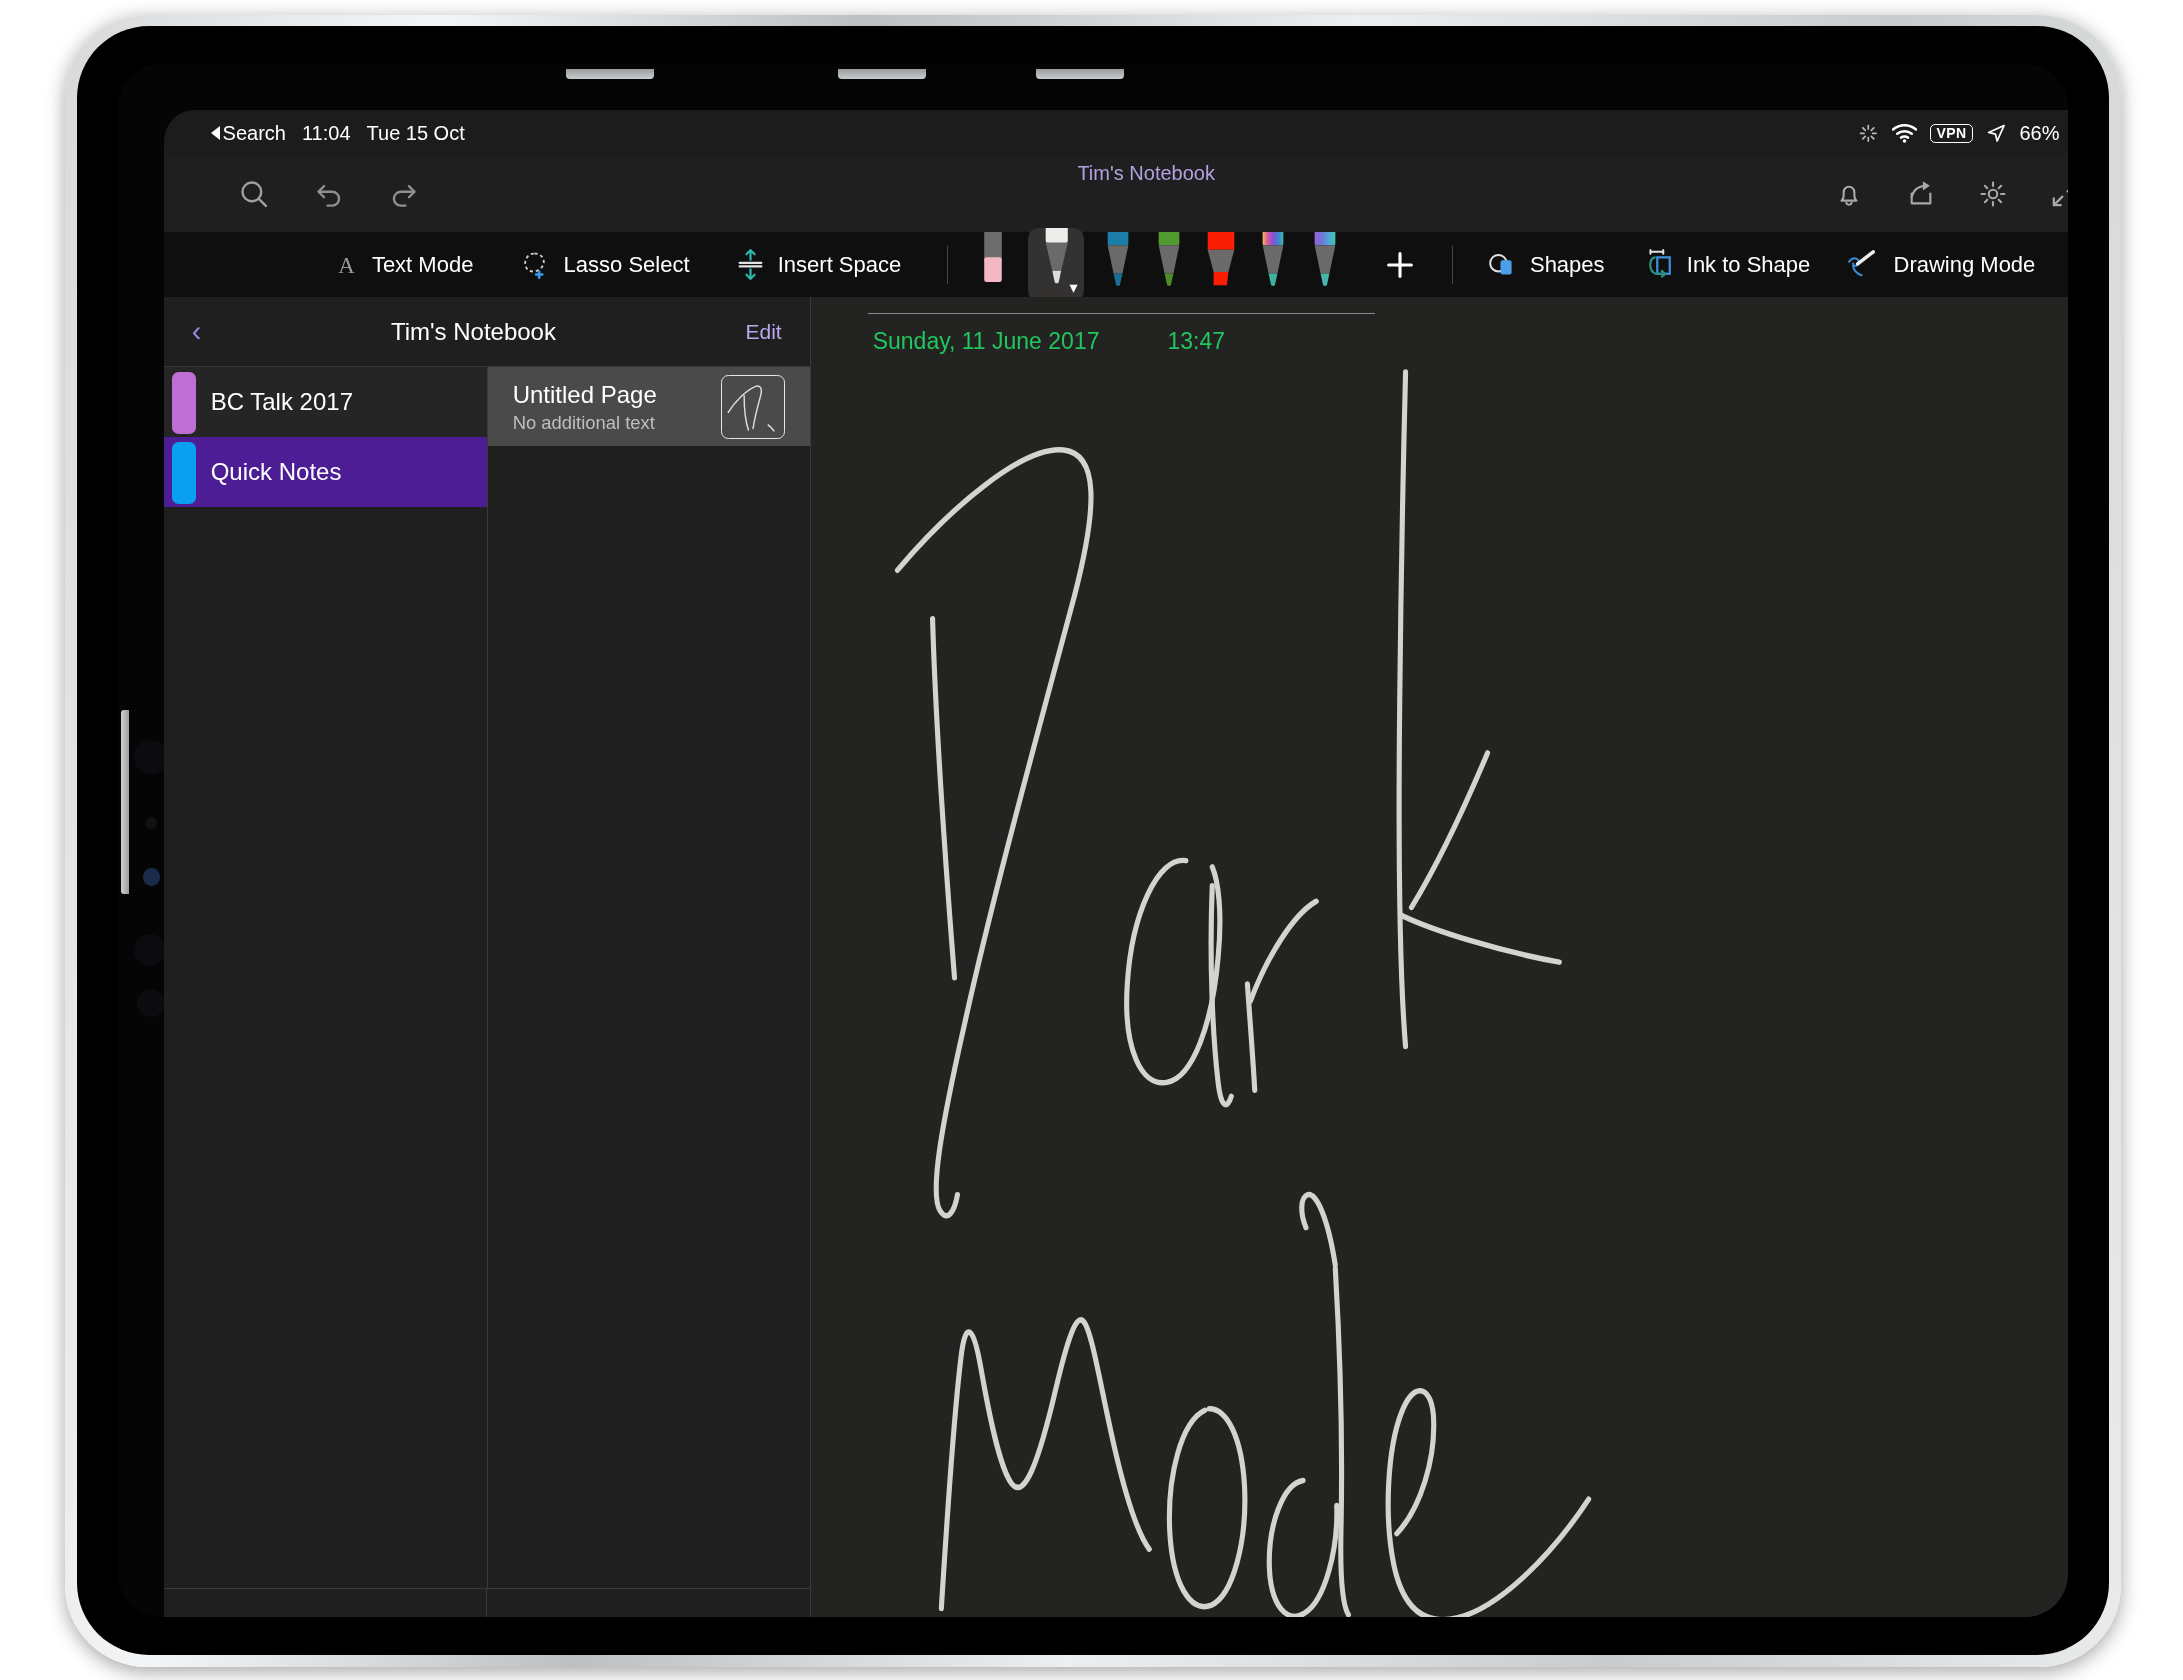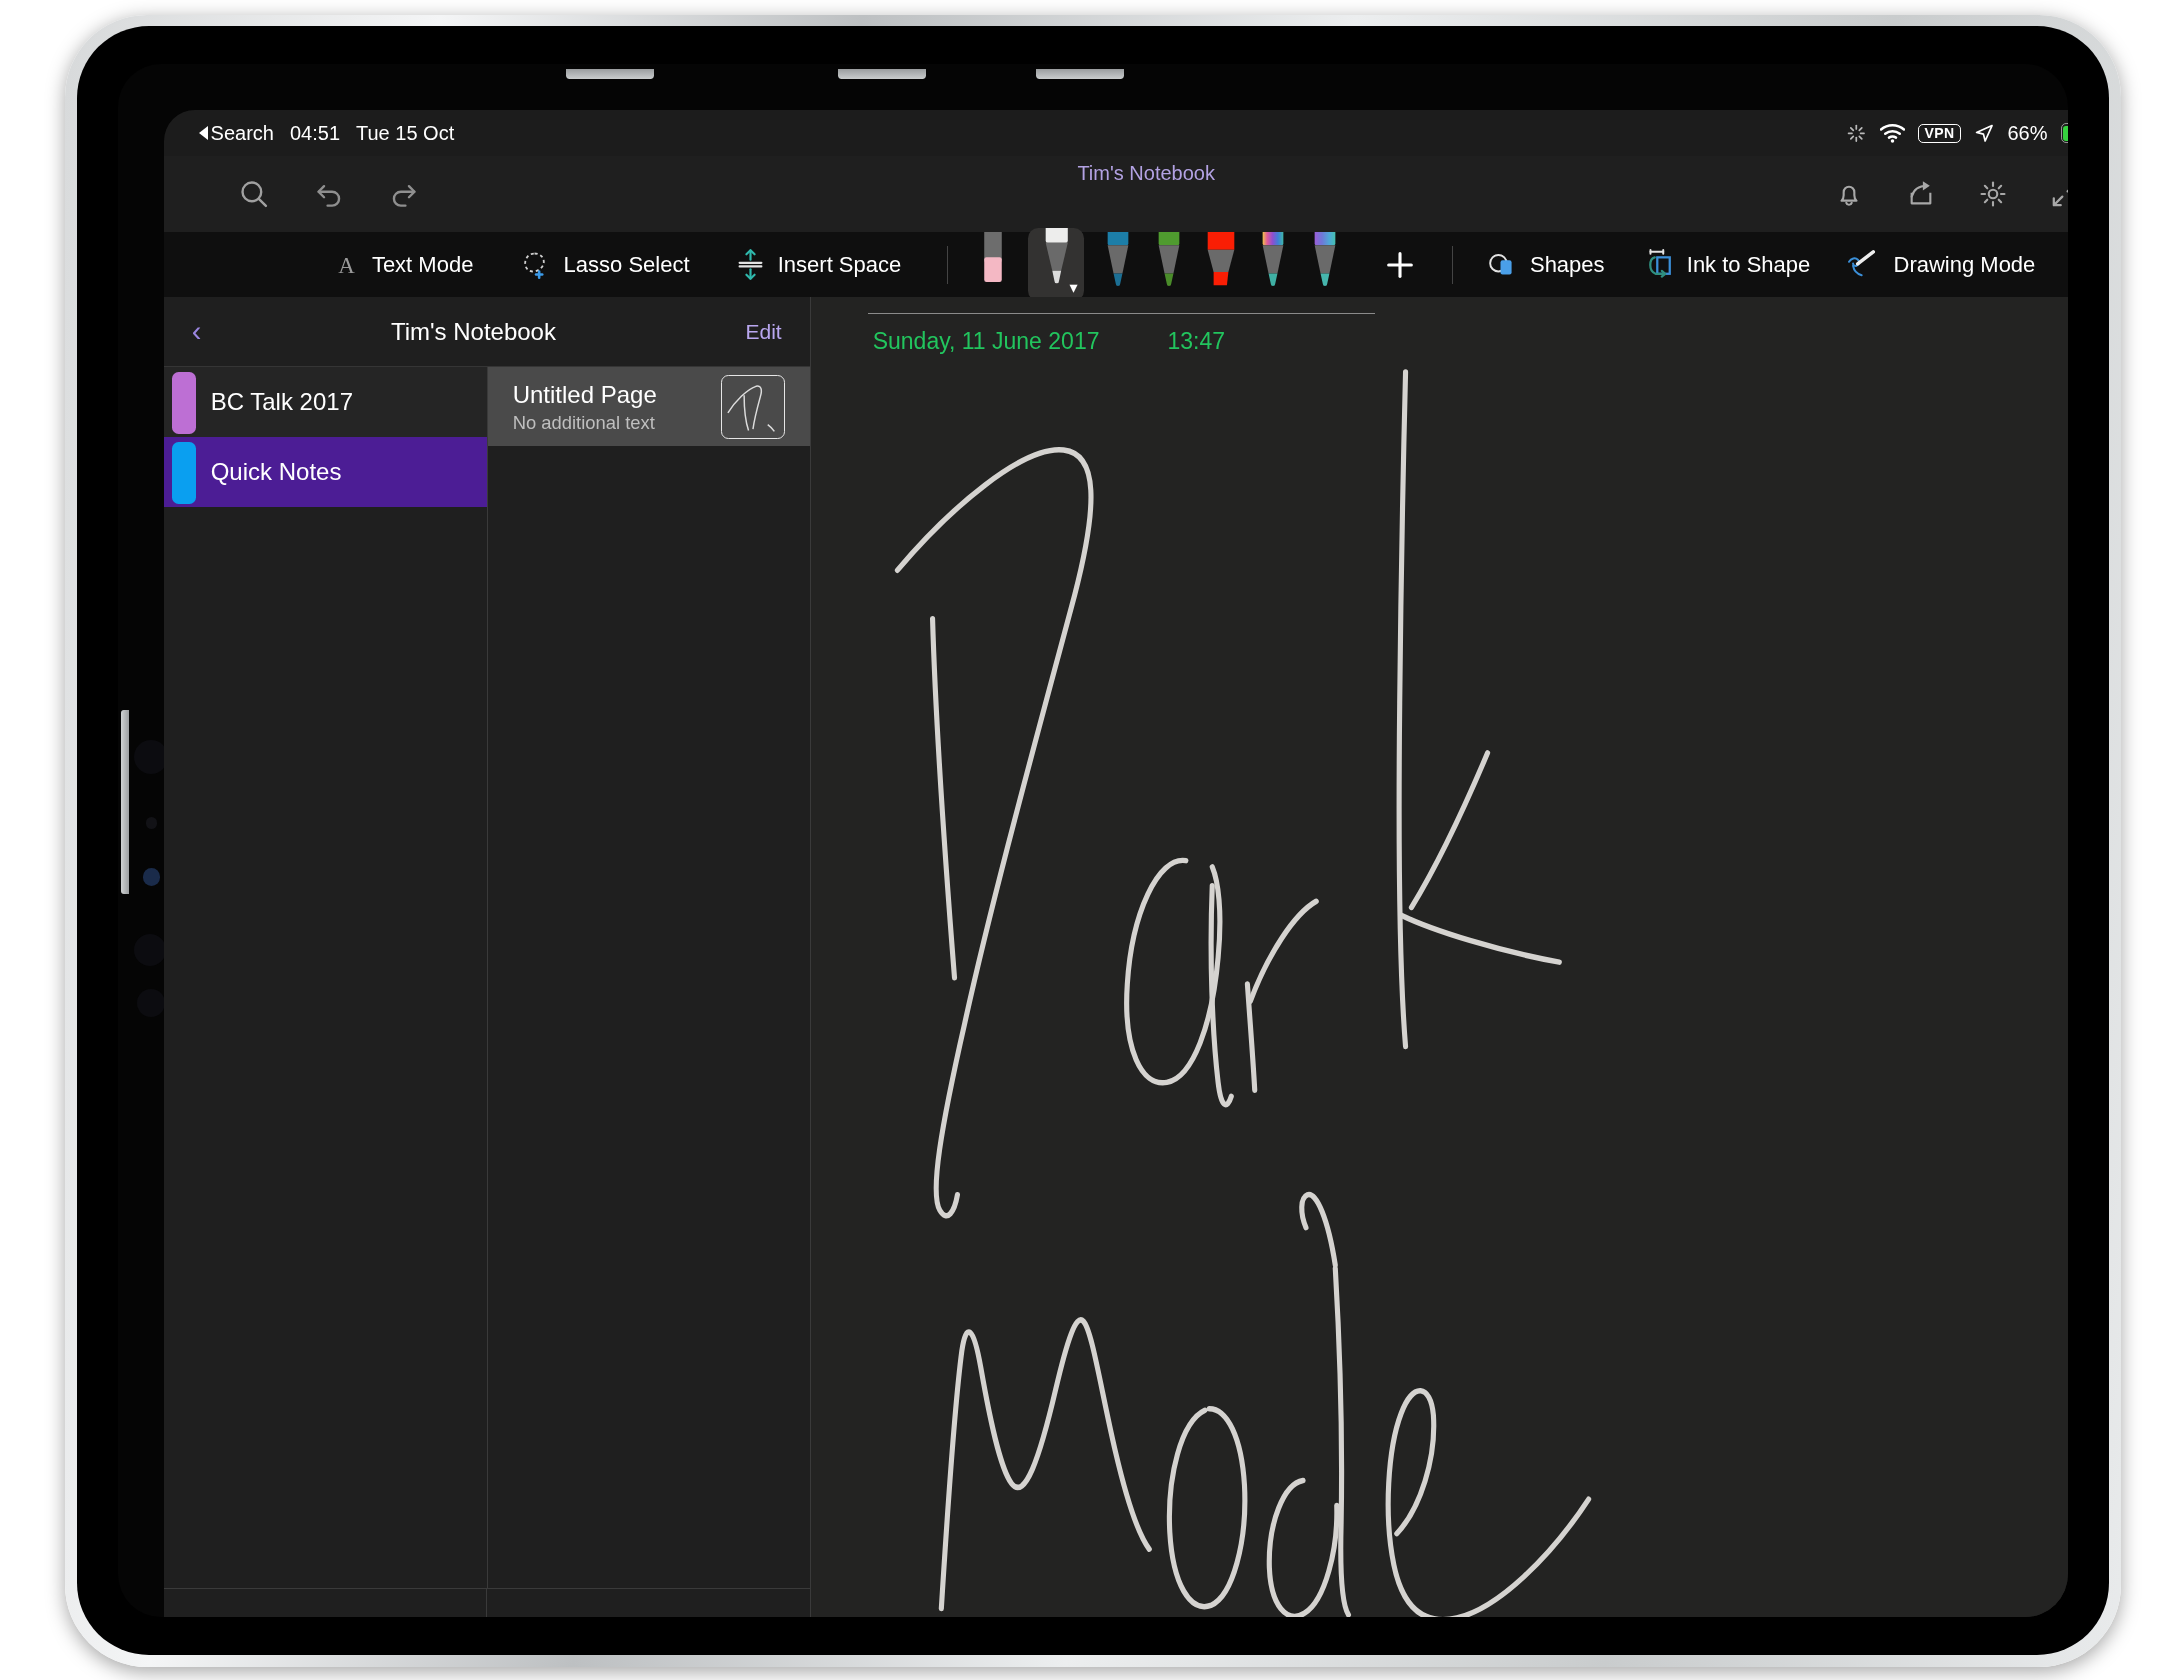--- a/index.html
+++ b/index.html
@@ -31,21 +31,21 @@
   .dot{position:absolute;border-radius:50%;}
 
   
   .screen{
     position:absolute;left:46px;top:46px;width:1965px;height:1561px;
     border-radius:31px;background:#1c1c1c;overflow:hidden;
     font-family:"Liberation Sans",sans-serif;
   }
 
   
-  .statusbar{position:absolute;left:4px;top:0;width:100%;height:46px;
+  .statusbar{position:absolute;left:16px;top:0;width:100%;height:46px;
     display:flex;align-items:center;justify-content:space-between;
     padding:12px 31px;box-sizing:border-box;color:#fff;font-size:20px;}
   .sb-left{display:flex;align-items:center;gap:16px;}
   .sb-right{display:flex;align-items:center;gap:13.2px;}
   .back-tri{width:0;height:0;border-top:7.3px solid transparent;border-bottom:7.3px solid transparent;
     border-right:9.5px solid #fff;margin-right:2.9px;}
   .vpn-badge{border:1.8px solid #fff;border-radius:5.1px;padding:0.7px 5.1px;font-size:14px;font-weight:bold;letter-spacing:0.4px;}
   .batt{position:relative;width:41px;height:20px;border:1.8px solid #9a9a9a;border-radius:5.1px;box-sizing:border-box;}
   .batt-fill{position:absolute;left:1.5px;top:1.5px;bottom:1.5px;width:35px;background:#36d13f;border-radius:2.9px;}
   .bolt{position:absolute;left:50%;top:50%;transform:translate(-50%,-50%);font-size:16px;color:#111;}
@@ -127,21 +127,21 @@
         <div class="dot" style="left:19px;top:925px;width:28px;height:28px;background:#0c0c10;"></div>
 
         <div class="screen">
 
           <div class="statusbar">
             <div class="sb-left">
               <span style="display:flex;align-items:center;">
                 <span class="back-tri"></span>
                 <span>Search</span>
               </span>
-              <span>04:51</span>
+              <span>11:04</span>
               <span>Tue 15 Oct</span>
             </div>
             <div class="sb-right">
               <span class="ico">
                 <svg width="20.6" height="20.6" viewBox="0 0 24 24">
                   <g stroke="#b9b9b9" stroke-width="2" stroke-linecap="round">
                     <line x1="12" y1="3" x2="12" y2="7"></line>
                       <line x1="12" y1="17" x2="12" y2="21"></line>
                     <line x1="3" y1="12" x2="7" y2="12"></line>
                       <line x1="17" y1="12" x2="21" y2="12"></line>

